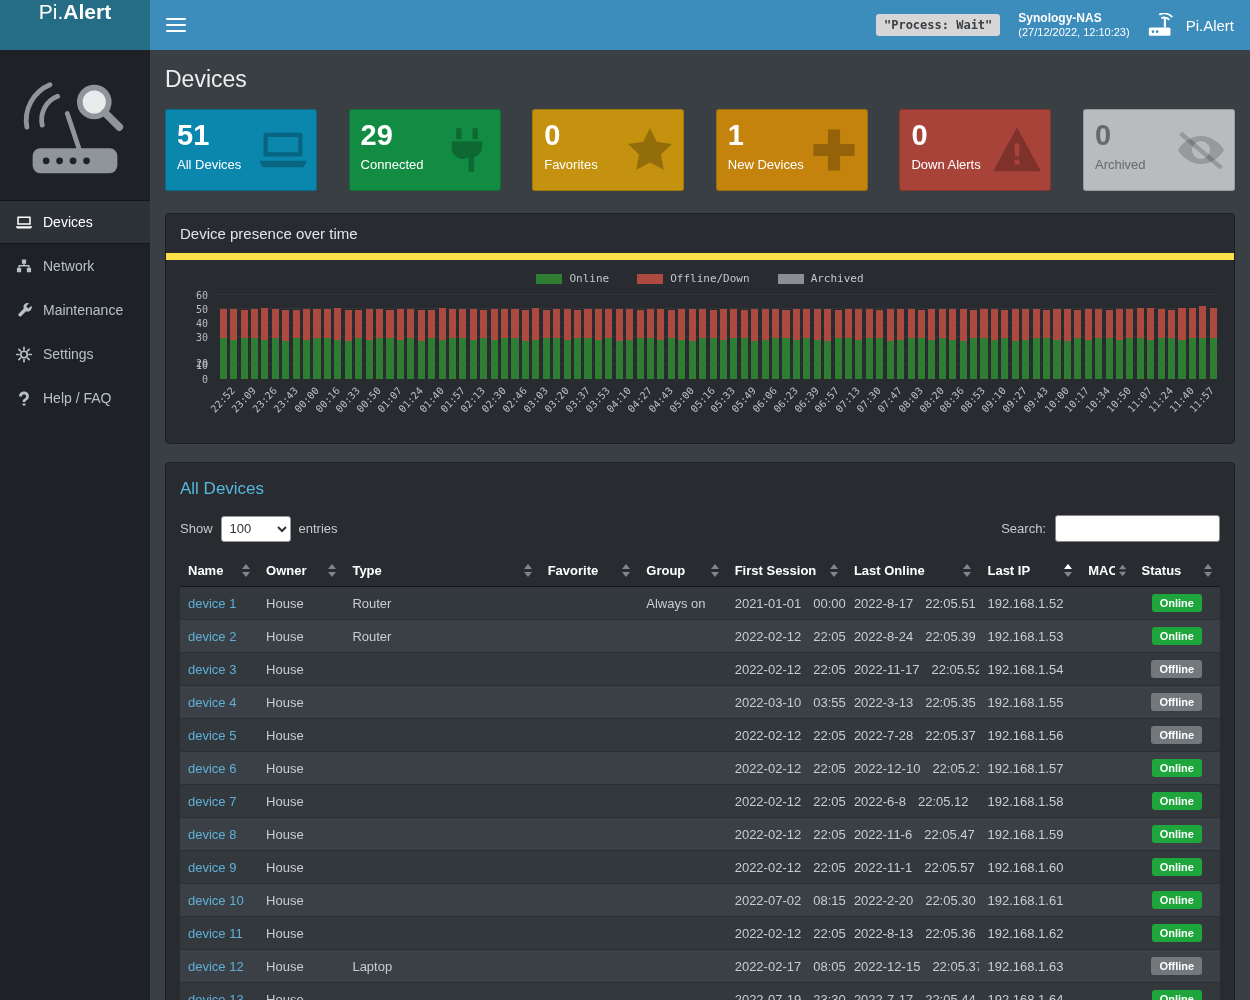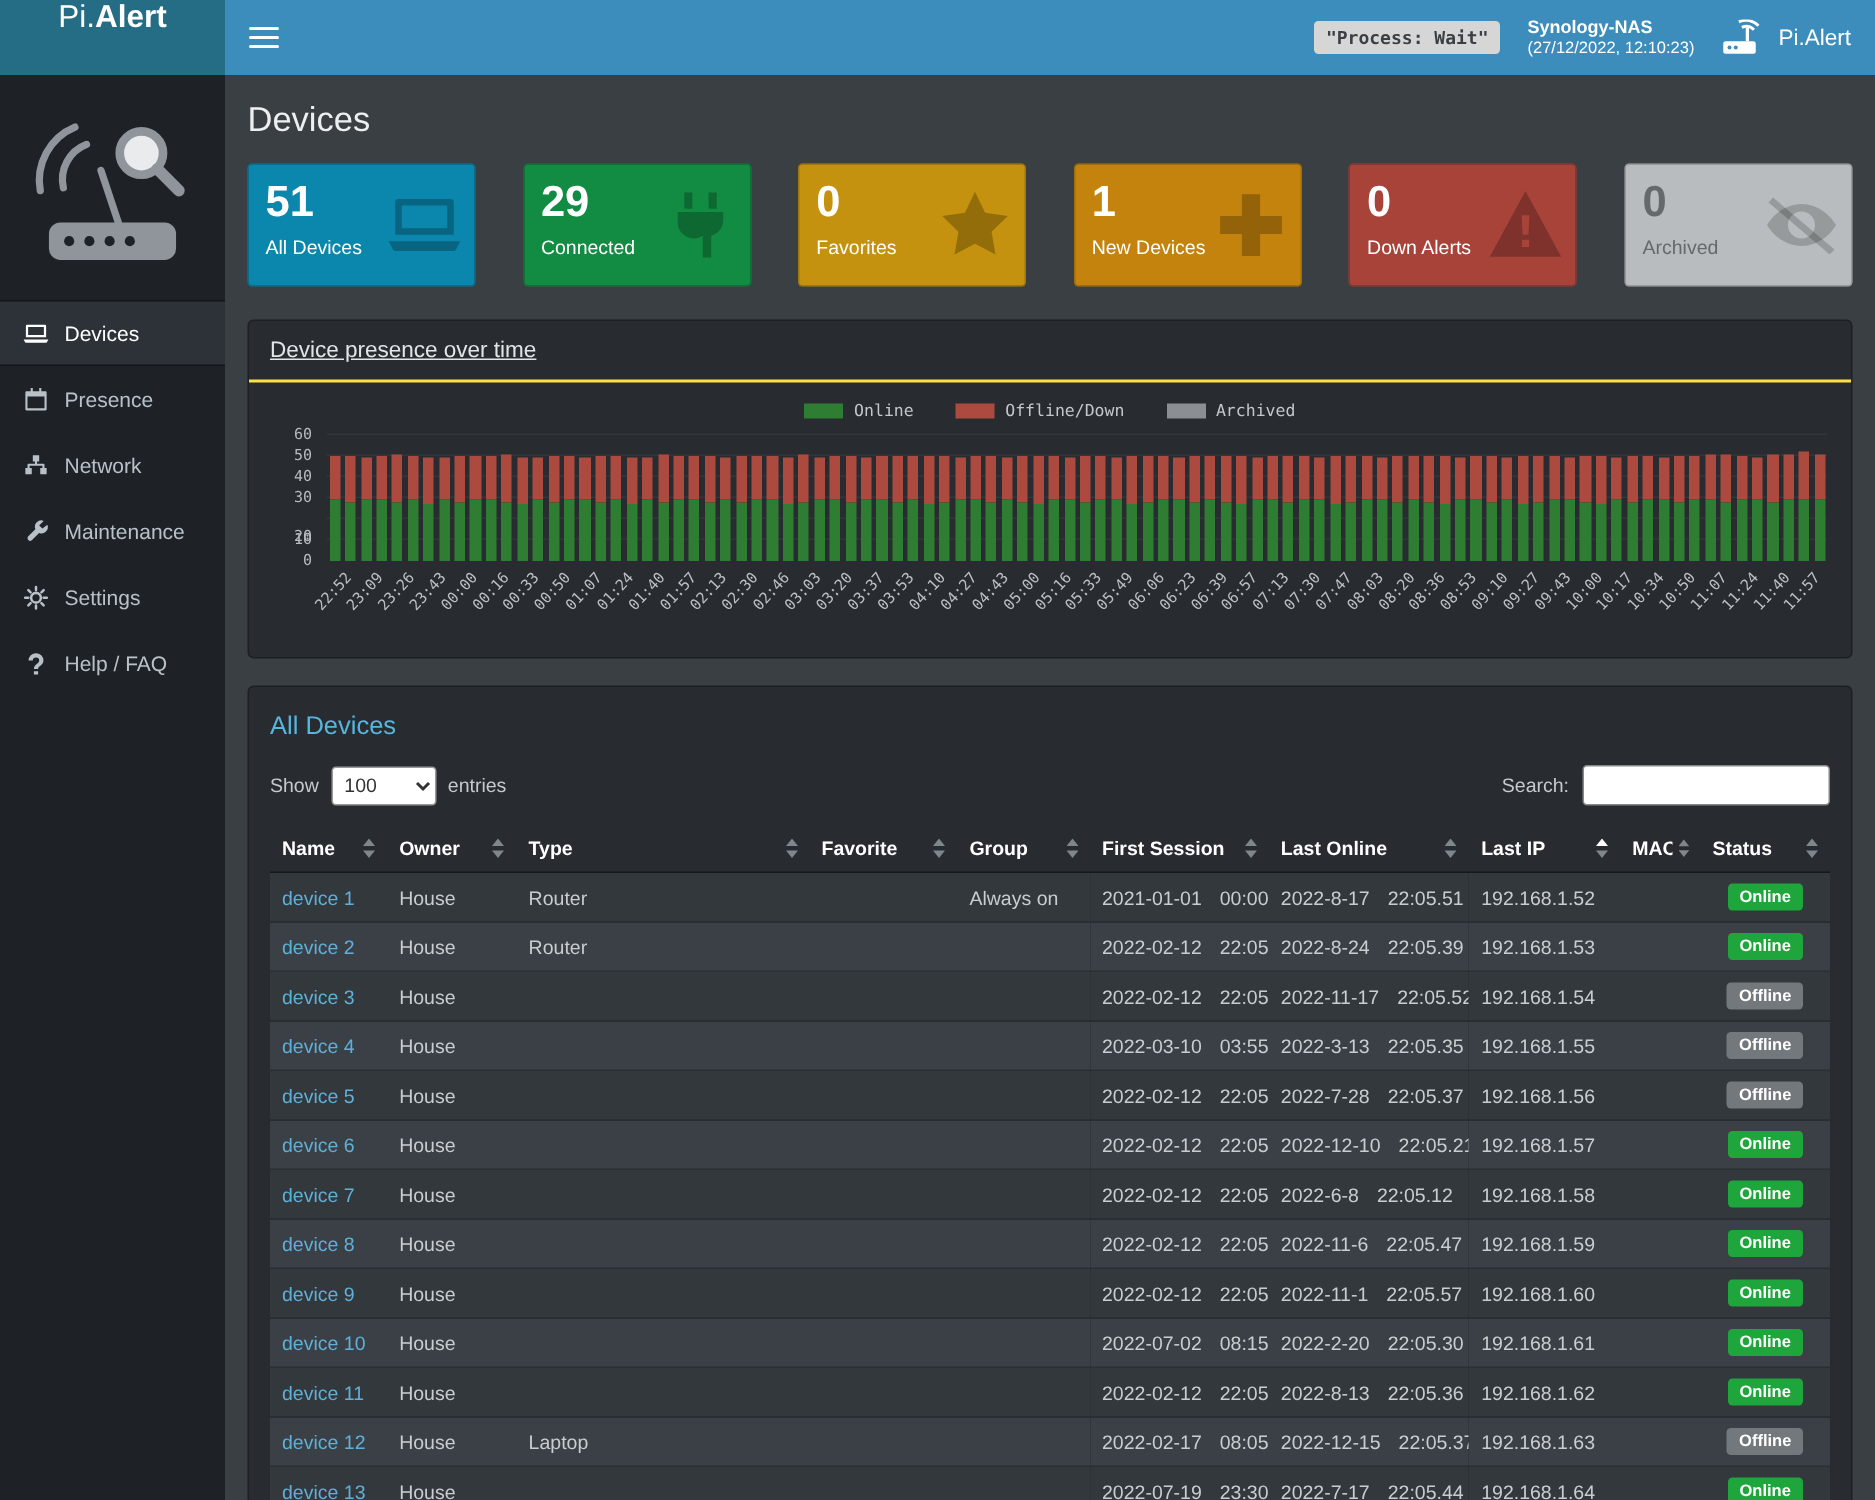--- a/index.html
+++ b/index.html
@@ -57,21 +57,21 @@
   .card .lbl { font-size:13px; margin-top:7px; }
   .card .cico {
     position:absolute; right:8px; top:50%; transform:translateY(-50%);
     width:52px; height:52px; color:rgba(0,0,0,0.25);
   }
   .card .cico svg { width:100%; height:100%; }
   .card.muted { color:#66696c; }
   .card.muted .cico { color:rgba(0,0,0,0.18); }
   
   .panel { margin-top:22px; background:#282c31; border:1px solid #1d2023; border-radius:4px; }
-  .panel-h { padding:11px 14px; border-bottom:2px solid #fde047; font-size:15px; color:#e2e5e8;text-decoration:underline; }
+  .panel-h { padding:11px 14px; border-bottom:7px solid #fde047; font-size:15px; color:#e2e5e8; }
   .panel-b { padding:10px 16px 6px; }
   .legend {
     display:flex; justify-content:center; gap:28px; margin:2px 0 10px;
     font:11px "DejaVu Sans Mono", monospace; color:#c4c8cb;
   }
   .leg-item { display:flex; align-items:center; gap:7px; }
   .leg-sw { width:26px; height:10px; display:inline-block; }
   .chart-wrap { position:relative; padding-left:36px; }
   .y-axis { position:absolute; left:0; top:0; width:30px; height:84px; }
   .ytick {
@@ -189,26 +189,20 @@
       <circle cx="56" cy="87" r="3.5" fill="#1e2227"></circle>
       <circle cx="70" cy="87" r="3.5" fill="#1e2227"></circle>
     </svg>
   </div>
   <nav id="sidebar-menu">
       <div class="side-item active">
     <span class="s-ico"><svg viewBox="0 0 24 20" fill="currentColor">
             <path d="M4 2h16a1 1 0 0 1 1 1v10H3V3a1 1 0 0 1 1-1zm1 2v7h14V4zM1 15h22l-1.2 2.4a1 1 0 0 1-.9.6H3.1a1 1 0 0 1-.9-.6z"></path>
           </svg></span>
     <span class="s-lbl">Devices</span>
-  </div>
-      <div class="side-item">
-    <span class="s-ico"><svg viewBox="0 0 24 24" fill="currentColor">
-            <path d="M7 1h2v3H7zM15 1h2v3h-2zM3 4h18a1 1 0 0 1 1 1v16a1 1 0 0 1-1 1H3a1 1 0 0 1-1-1V5a1 1 0 0 1 1-1zm1 5v11h16V9z"></path>
-          </svg></span>
-    <span class="s-lbl">Presence</span>
   </div>
       <div class="side-item">
     <span class="s-ico"><svg viewBox="0 0 24 24" fill="currentColor">
             <path d="M9 2h6v6h-2v2h6a1 1 0 0 1 1 1v3h2v6h-6v-6h2v-2H6v2h2v6H2v-6h2v-3a1 1 0 0 1 1-1h6V8H9z"></path>
           </svg></span>
     <span class="s-lbl">Network</span>
   </div>
       <div class="side-item">
     <span class="s-ico"><svg viewBox="0 0 24 24" fill="currentColor">
             <path d="M22.7 5.3a6 6 0 0 1-7.8 7.8l-6.9 6.9a2.5 2.5 0 0 1-3.5-3.5l6.9-6.9a6 6 0 0 1 7.8-7.8L15 6l3 3z"></path>

